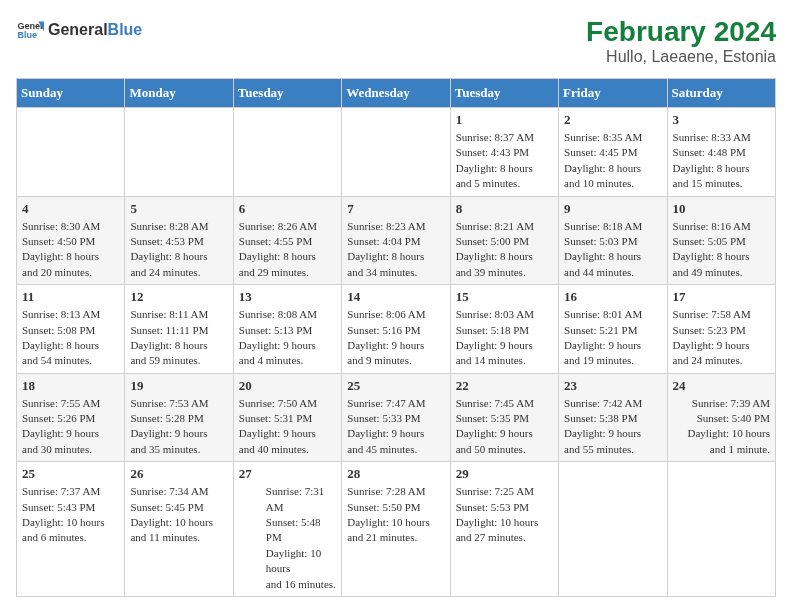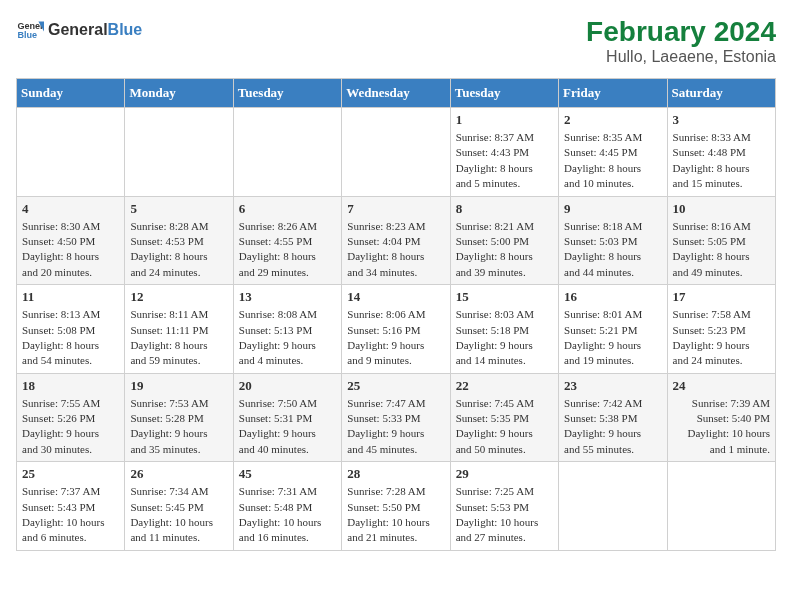--- a/index.html
+++ b/index.html
@@ -303,22 +303,22 @@
 and 6 minutes.</div>
         </td>
         <td>
           <span class="day-number">26</span>
           <div class="day-info" style="white-space: pre-line;">Sunrise: 7:34 AM
 Sunset: 5:45 PM
 Daylight: 10 hours
 and 11 minutes.</div>
         </td>
         <td>
-          <span class="day-number">45</span>
-          <div class="day-info" style="white-space: pre-line;">Sunrise: 7:31 AM
+          <span class="day-number">27</span>
+          <div class="day-info" style="white-space: pre-line; margin-left: 27px;">Sunrise: 7:31 AM
 Sunset: 5:48 PM
 Daylight: 10 hours
 and 16 minutes.</div>
         </td>
         <td>
           <span class="day-number">28</span>
           <div class="day-info" style="white-space: pre-line;">Sunrise: 7:28 AM
 Sunset: 5:50 PM
 Daylight: 10 hours
 and 21 minutes.</div>

